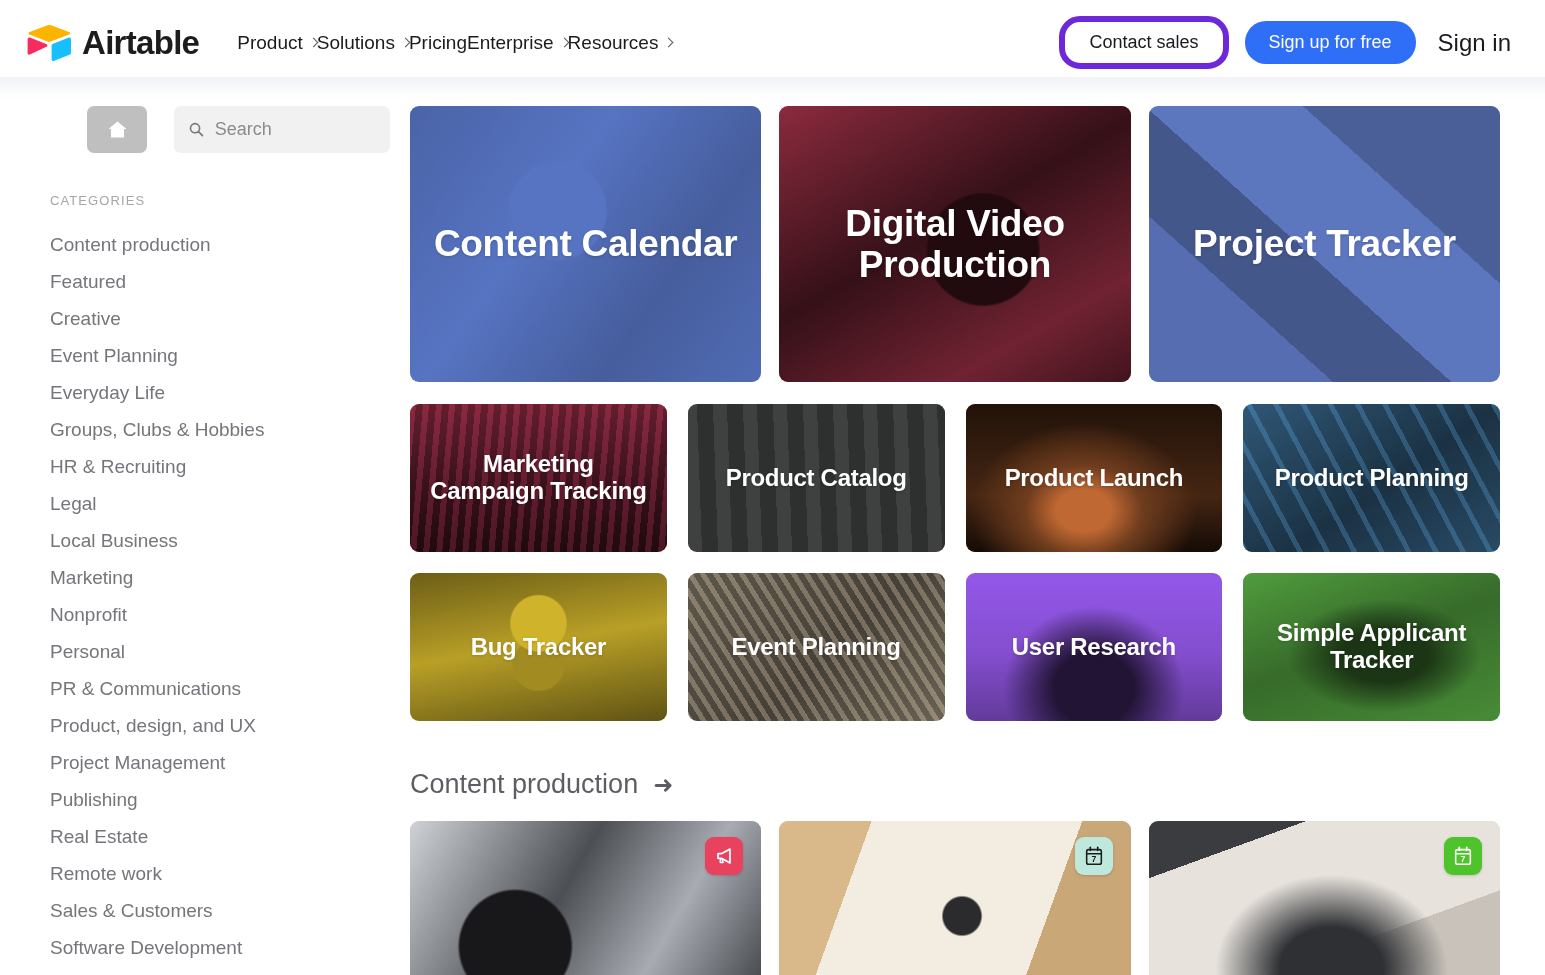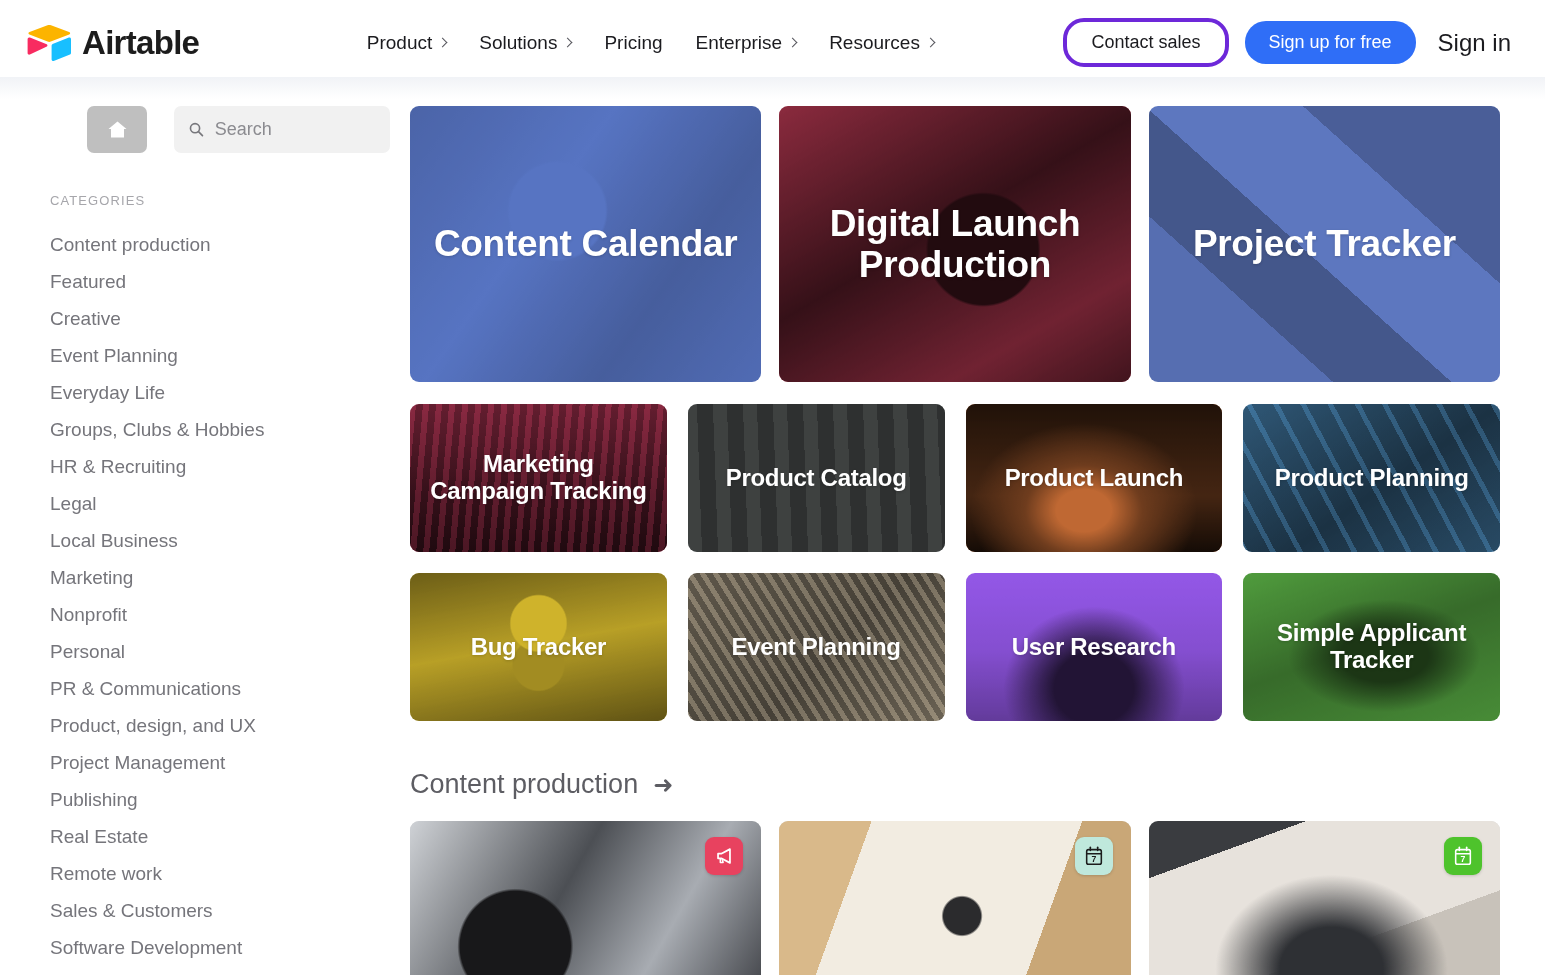--- a/index.html
+++ b/index.html
@@ -44,23 +44,21 @@
     font-size: 33px;
     font-weight: bold;
     color: #1c1c1c;
     letter-spacing: -0.7px;
     line-height: 1;
   }
 
   .main-nav {
     display: flex;
     align-items: center;
-    gap: 33px;
     flex: 1;
-    justify-content: center;
   }
   .nav-item {
     display: flex;
     align-items: center;
     gap: 7px;
     font-size: 19px;
     color: #1b1b1f;
     cursor: pointer;
     white-space: nowrap;
   }
@@ -72,21 +70,21 @@
     transform: rotate(45deg);
     margin-bottom: 1px;
   }
 
   .header-actions {
     display: flex;
     align-items: center;
     gap: 16px;
   }
   .btn-outline {
-    border: 4px solid #6d28d9;
+    border: 6px solid #6d28d9;
     border-radius: 21px;
     padding: 10px 24px;
     font-size: 18px;
     color: #1b1b1f;
     background: #fff;
     cursor: pointer;
     font-family: inherit;
     white-space: nowrap;
   }
   .btn-primary {
@@ -450,21 +448,21 @@
 
     <section class="grid-big">
       <div class="cardtile big">
         <div class="tile-photo ph-laptop"></div>
         <div class="tile-tint" style="background: rgb(63, 104, 212);"></div>
         <div class="tile-label">Content Calendar</div>
       </div>
       <div class="cardtile big">
         <div class="tile-photo ph-camera"></div>
         <div class="tile-tint" style="background: rgb(214, 25, 63);"></div>
-        <div class="tile-label">Digital Launch Production</div>
+        <div class="tile-label">Digital Video Production</div>
       </div>
       <div class="cardtile big">
         <div class="tile-photo ph-desk"></div>
         <div class="tile-tint" style="background: rgb(74, 111, 214);"></div>
         <div class="tile-label">Project Tracker</div>
       </div>
     </section>
 
     <section class="grid-med">
       <div class="cardtile med">

